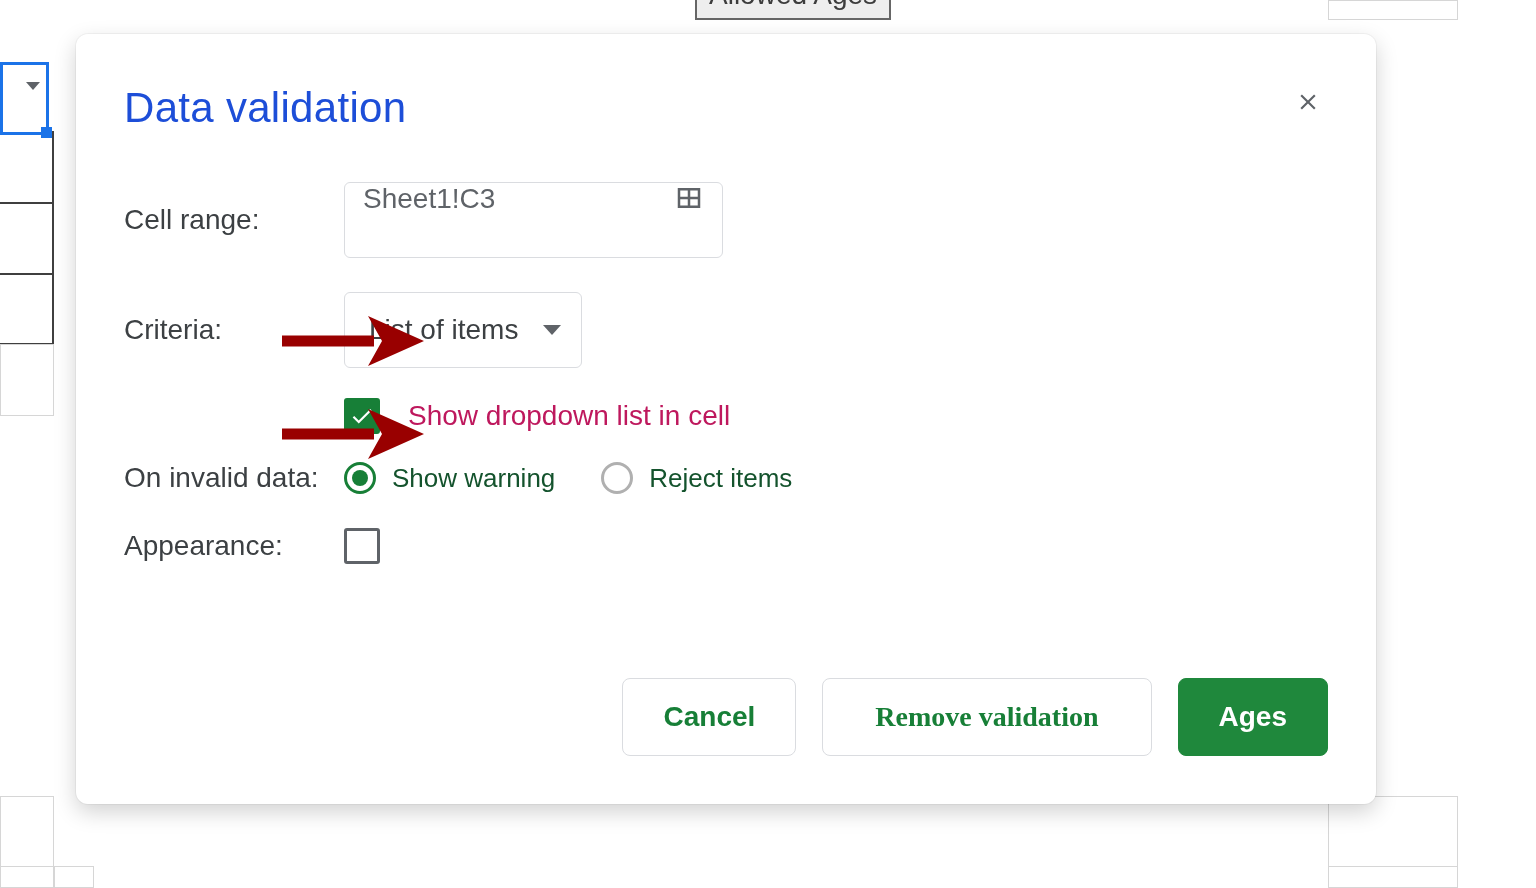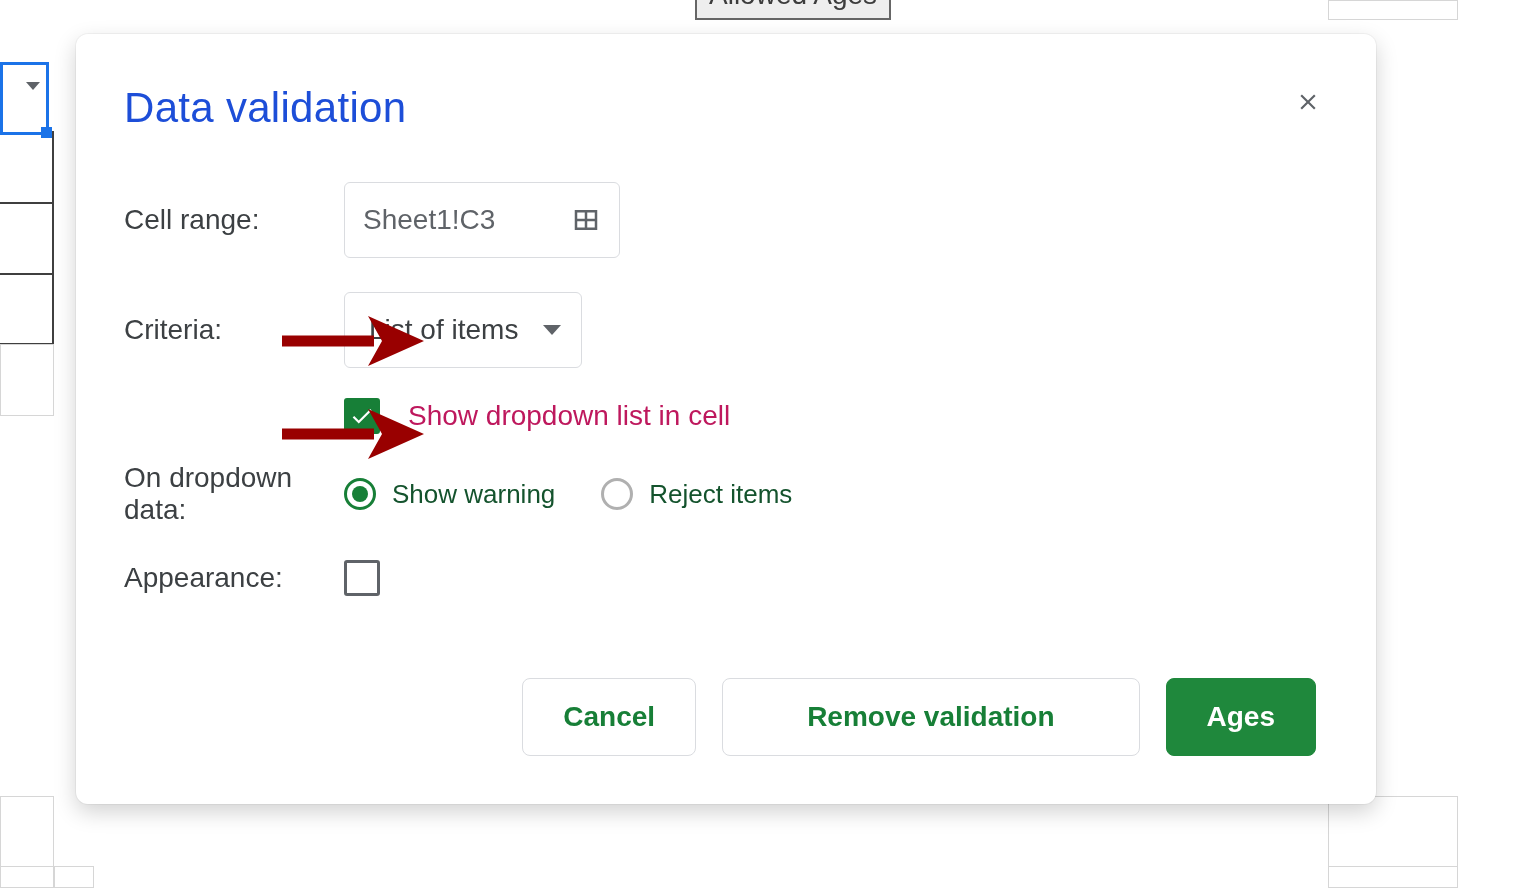--- a/index.html
+++ b/index.html
@@ -106,25 +106,24 @@
   }
   .row-label {
     width: 220px;
     flex-shrink: 0;
     color: #3c4043;
     font-size: 28px;
   }
 
   
   .range-field {
-    width: 276px; height: 76px;
+    width: 379px; height: 76px;
     border: 1px solid #dadce0;
     border-radius: 6px;
     display: flex;
-    align-items: center;
     justify-content: space-between;
     padding: 0 18px;
     color: #5f6368;
     font-size: 28px;
   }
   .grid-icon { color: #5f6368; }
   .grid-icon svg { width: 30px; height: 30px; display:block; }
 
   
   .criteria-select {
@@ -246,40 +245,40 @@
   }
   .radio-label {
     color: #14532d;
     font-size: 26px;
     margin-right: 46px;
   }
 
   
   .button-row {
     position: absolute;
-    right: 60px;
+    right: 48px;
     bottom: 48px;
     display: flex;
     gap: 26px;
   }
   .btn {
     height: 78px;
     padding: 0 40px;
     border-radius: 8px;
     font-size: 28px;
     font-weight: 600;
     display: inline-flex;
     align-items: center;
     justify-content: center;
     cursor: pointer;
     border: 1px solid #dadce0;
     background: #fff;
     color: #177f37;
   }
-  .btn.wide { padding: 0 84px; }
+  .btn.wide { padding: 0 52px; font-family: Liberation Serif, serif; }
   .btn.primary {
     background: #1f883c;
     border-color: #1f883c;
     color: #fff;
   }
 
   
   .arrow {
     position: absolute;
     pointer-events: none;
@@ -349,21 +348,21 @@
   <div class="indent-row">
     <span class="checkbox checked">
       <svg viewBox="0 0 24 24">
           <path fill="#fff" d="M9 16.2 4.8 12l-1.4 1.4L9 19 21 7l-1.4-1.4z"></path>
         </svg>
     </span>
     <span class="check-label">Show dropdown list in cell</span>
   </div>
 
   <div class="radio-row">
-    <div class="row-label" style="width:220px;">On dropdown data:</div>
+    <div class="row-label" style="width:220px;">On invalid data:</div>
     <span class="radio selected"></span>
     <span class="radio-label">Show warning</span>
     <span class="radio"></span>
     <span class="radio-label">Reject items</span>
   </div>
 
   <div class="row" style="margin-bottom:0;">
     <div class="row-label">Appearance:</div>
     <span class="checkbox"></span>
   </div>

